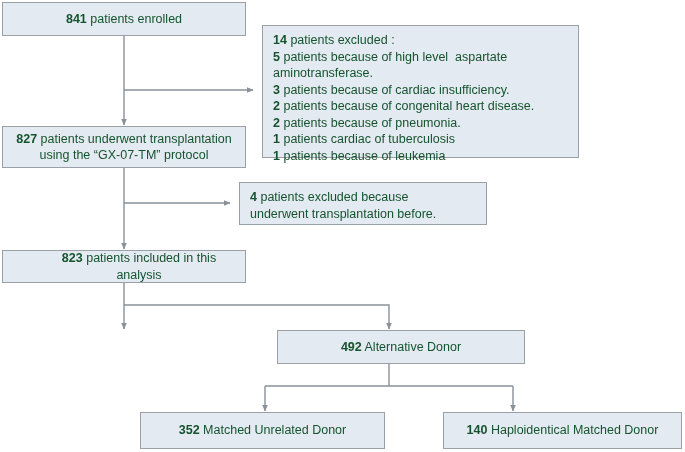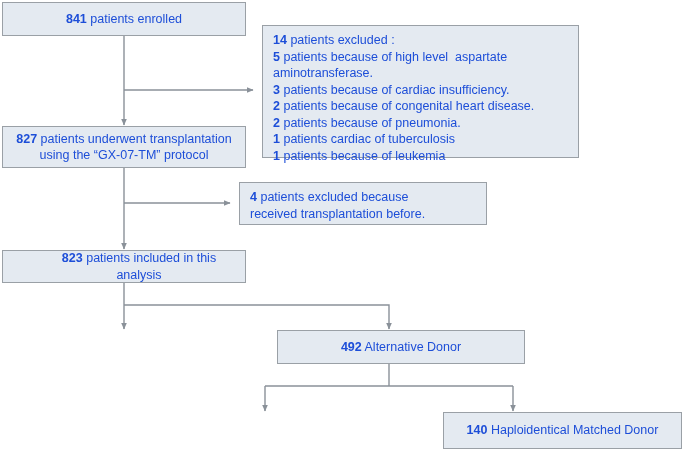--- a/index.html
+++ b/index.html
@@ -21,21 +21,21 @@
     top: 0;
     width: 685px;
     height: 452px;
     pointer-events: none;
   }
   .node {
     position: absolute;
     box-sizing: border-box;
     background: #e4eaf1;
     border: 1px solid #9aa0a6;
-    color: #1d4ed8;
+    color: #14532d;
     font-size: 12.5px;
     line-height: 1.32;
     display: flex;
     align-items: center;
     justify-content: center;
     text-align: center;
     padding: 3px 6px;
   }
   .node.left-aligned {
     display: block;
@@ -105,30 +105,33 @@
 
     <span class="excl-line"><span class="num">1</span><span> patients because of leukemia</span></span>
   </div>
 
   <div class="node" style="left:2px; top:126px; width:244px; height:42px;">
     <span class="node-text"><span class="num">827</span><span> patients underwent transplantation</span><br><span>using the “GX-07-TM” protocol</span></span>
   </div>
 
   <div class="node left-aligned" style="left:239px; top:182px; width:248px; height:43px;">
     <span class="excl-line"><span class="num">4</span><span> patients excluded because</span></span>
-    <span class="excl-line">received transplantation before.</span>
+    <span class="excl-line">underwent transplantation before.</span>
   </div>
 
   <div class="node" style="left:2px; top:250px; width:244px; height:33px;padding-left:36px;">
     <span class="node-text"><span class="num">823</span><span> patients included in this analysis</span></span>
   </div>
 
 
   <div class="node" style="left:277px; top:330px; width:248px; height:34px;">
     <span class="node-text"><span class="num">492</span><span> Alternative Donor</span></span>
   </div>
 
+  <div class="node" style="left:140px; top:412px; width:245px; height:37px;">
+    <span class="node-text"><span class="num">352</span><span> Matched Unrelated Donor</span></span>
+  </div>
 
   <div class="node" style="left:443px; top:412px; width:239px; height:37px;">
     <span class="node-text"><span class="num">140</span><span> Haploidentical Matched Donor</span></span>
   </div>
 
 </div>
 
 </body></html>

